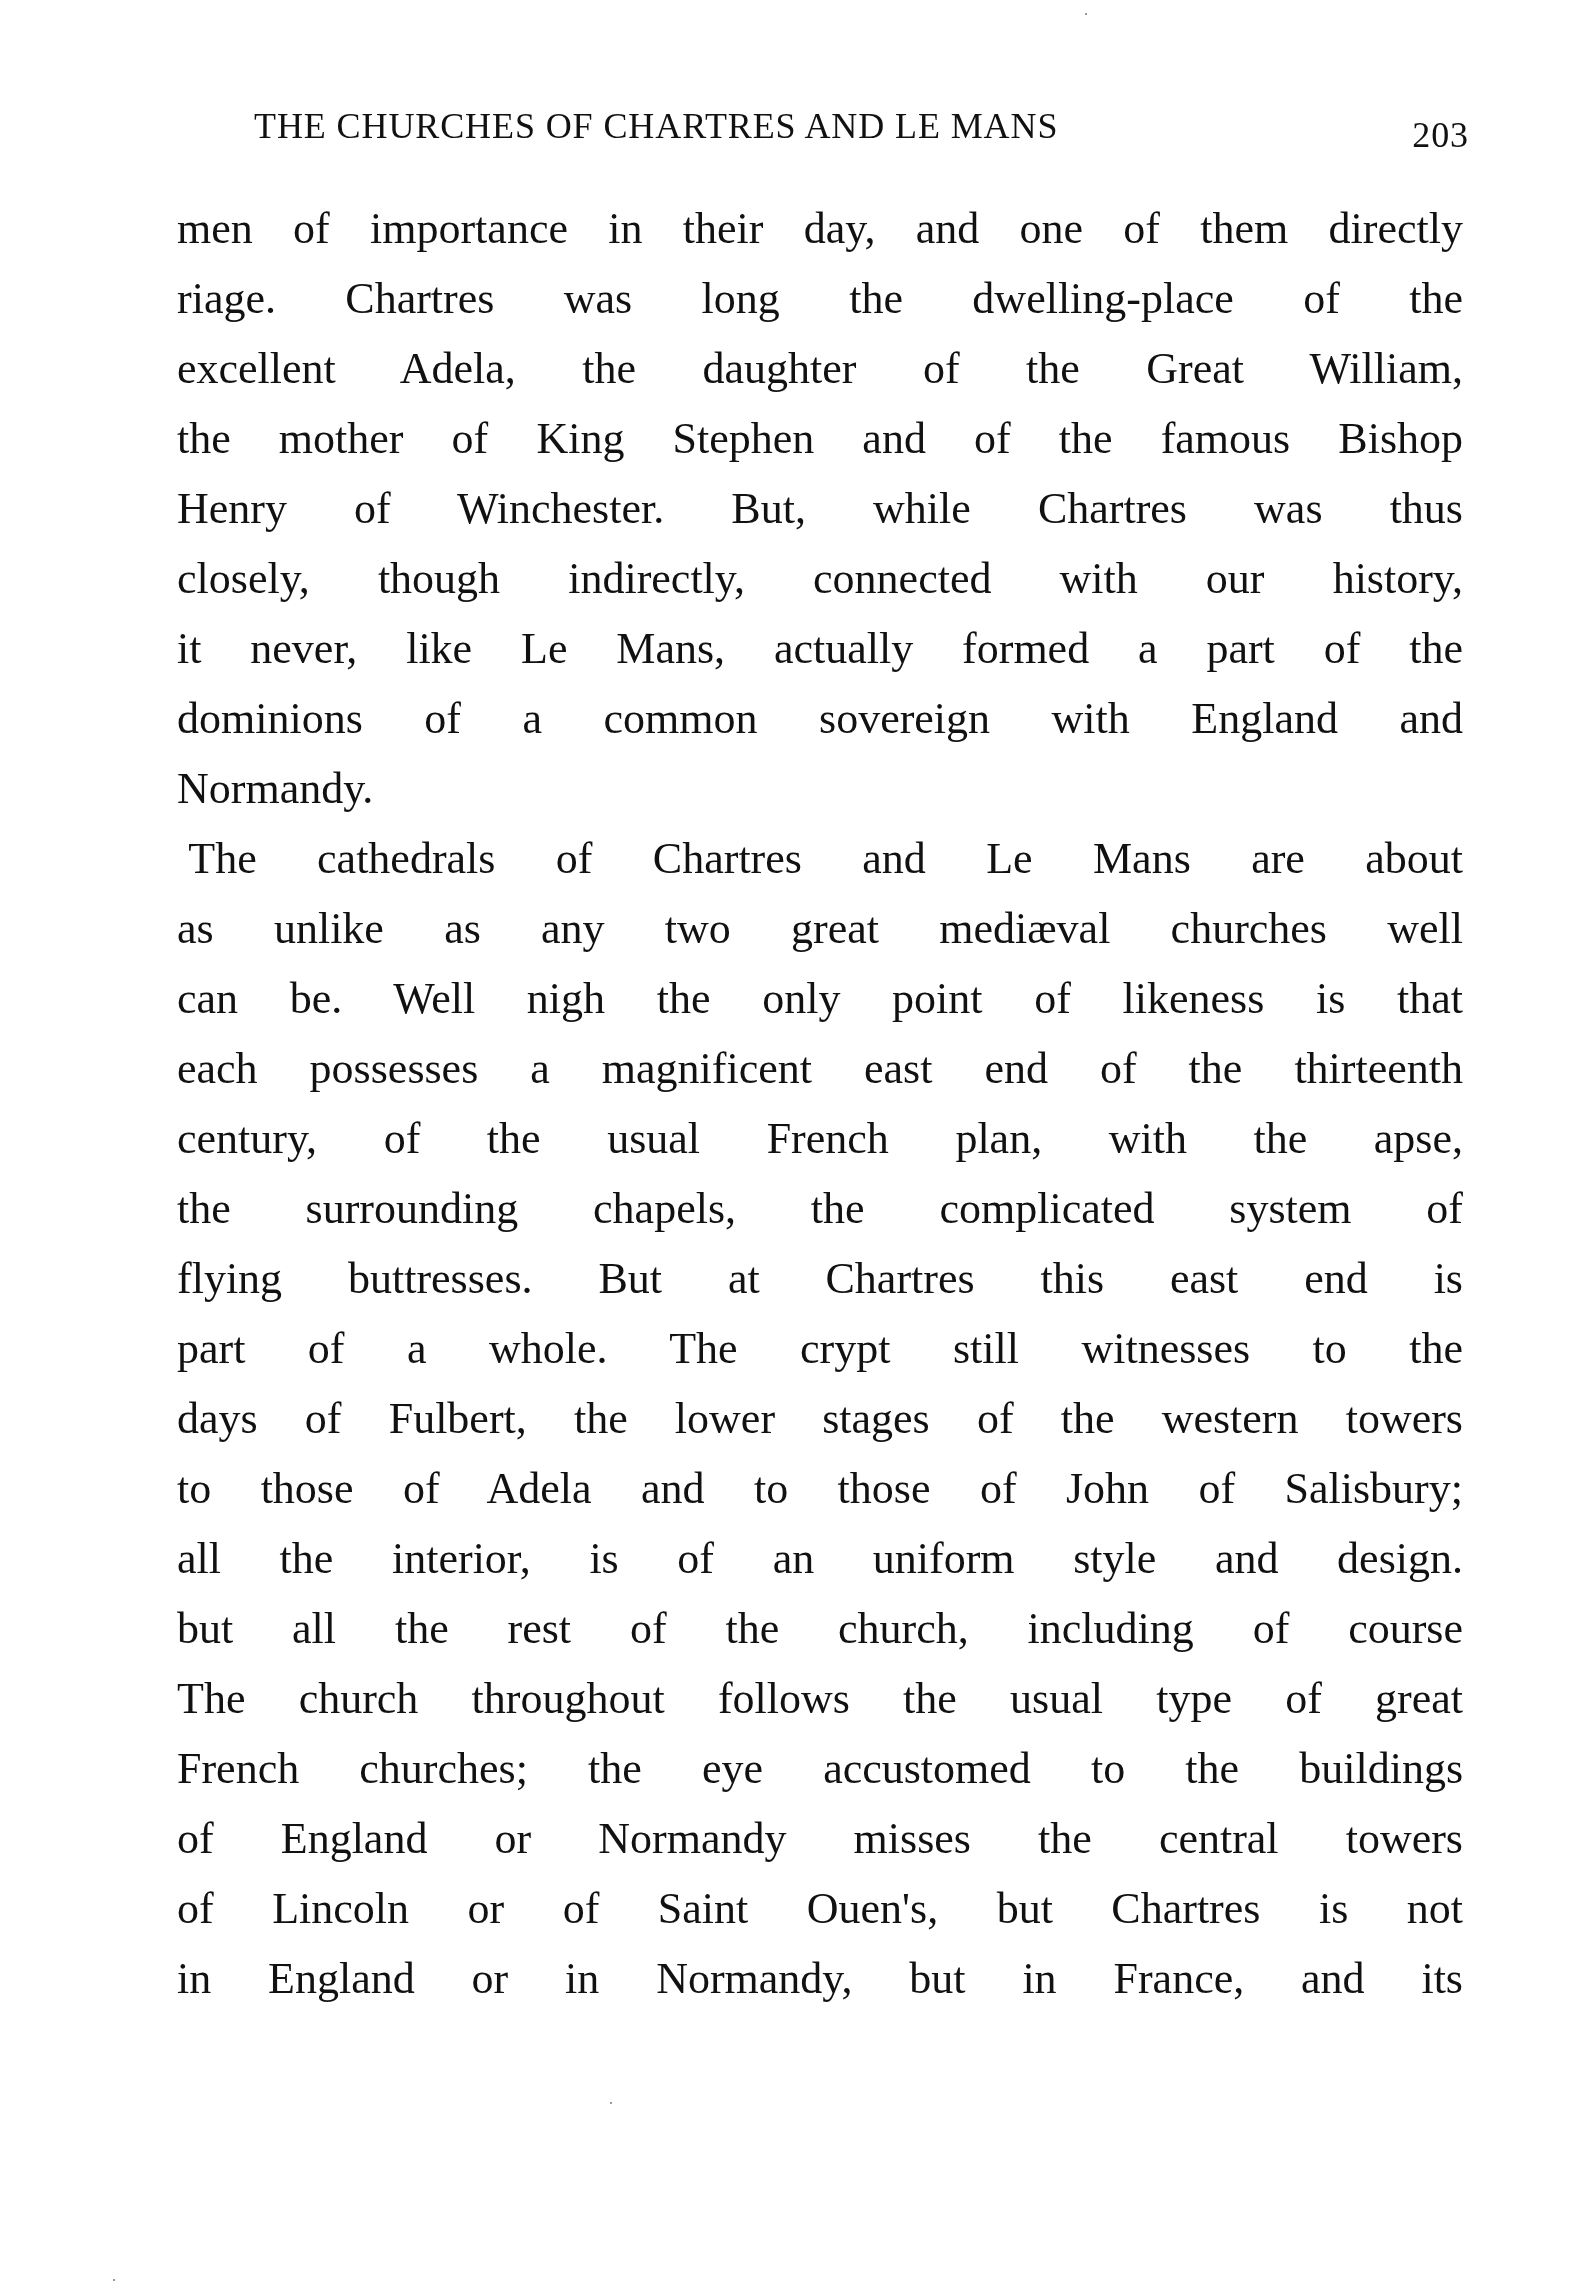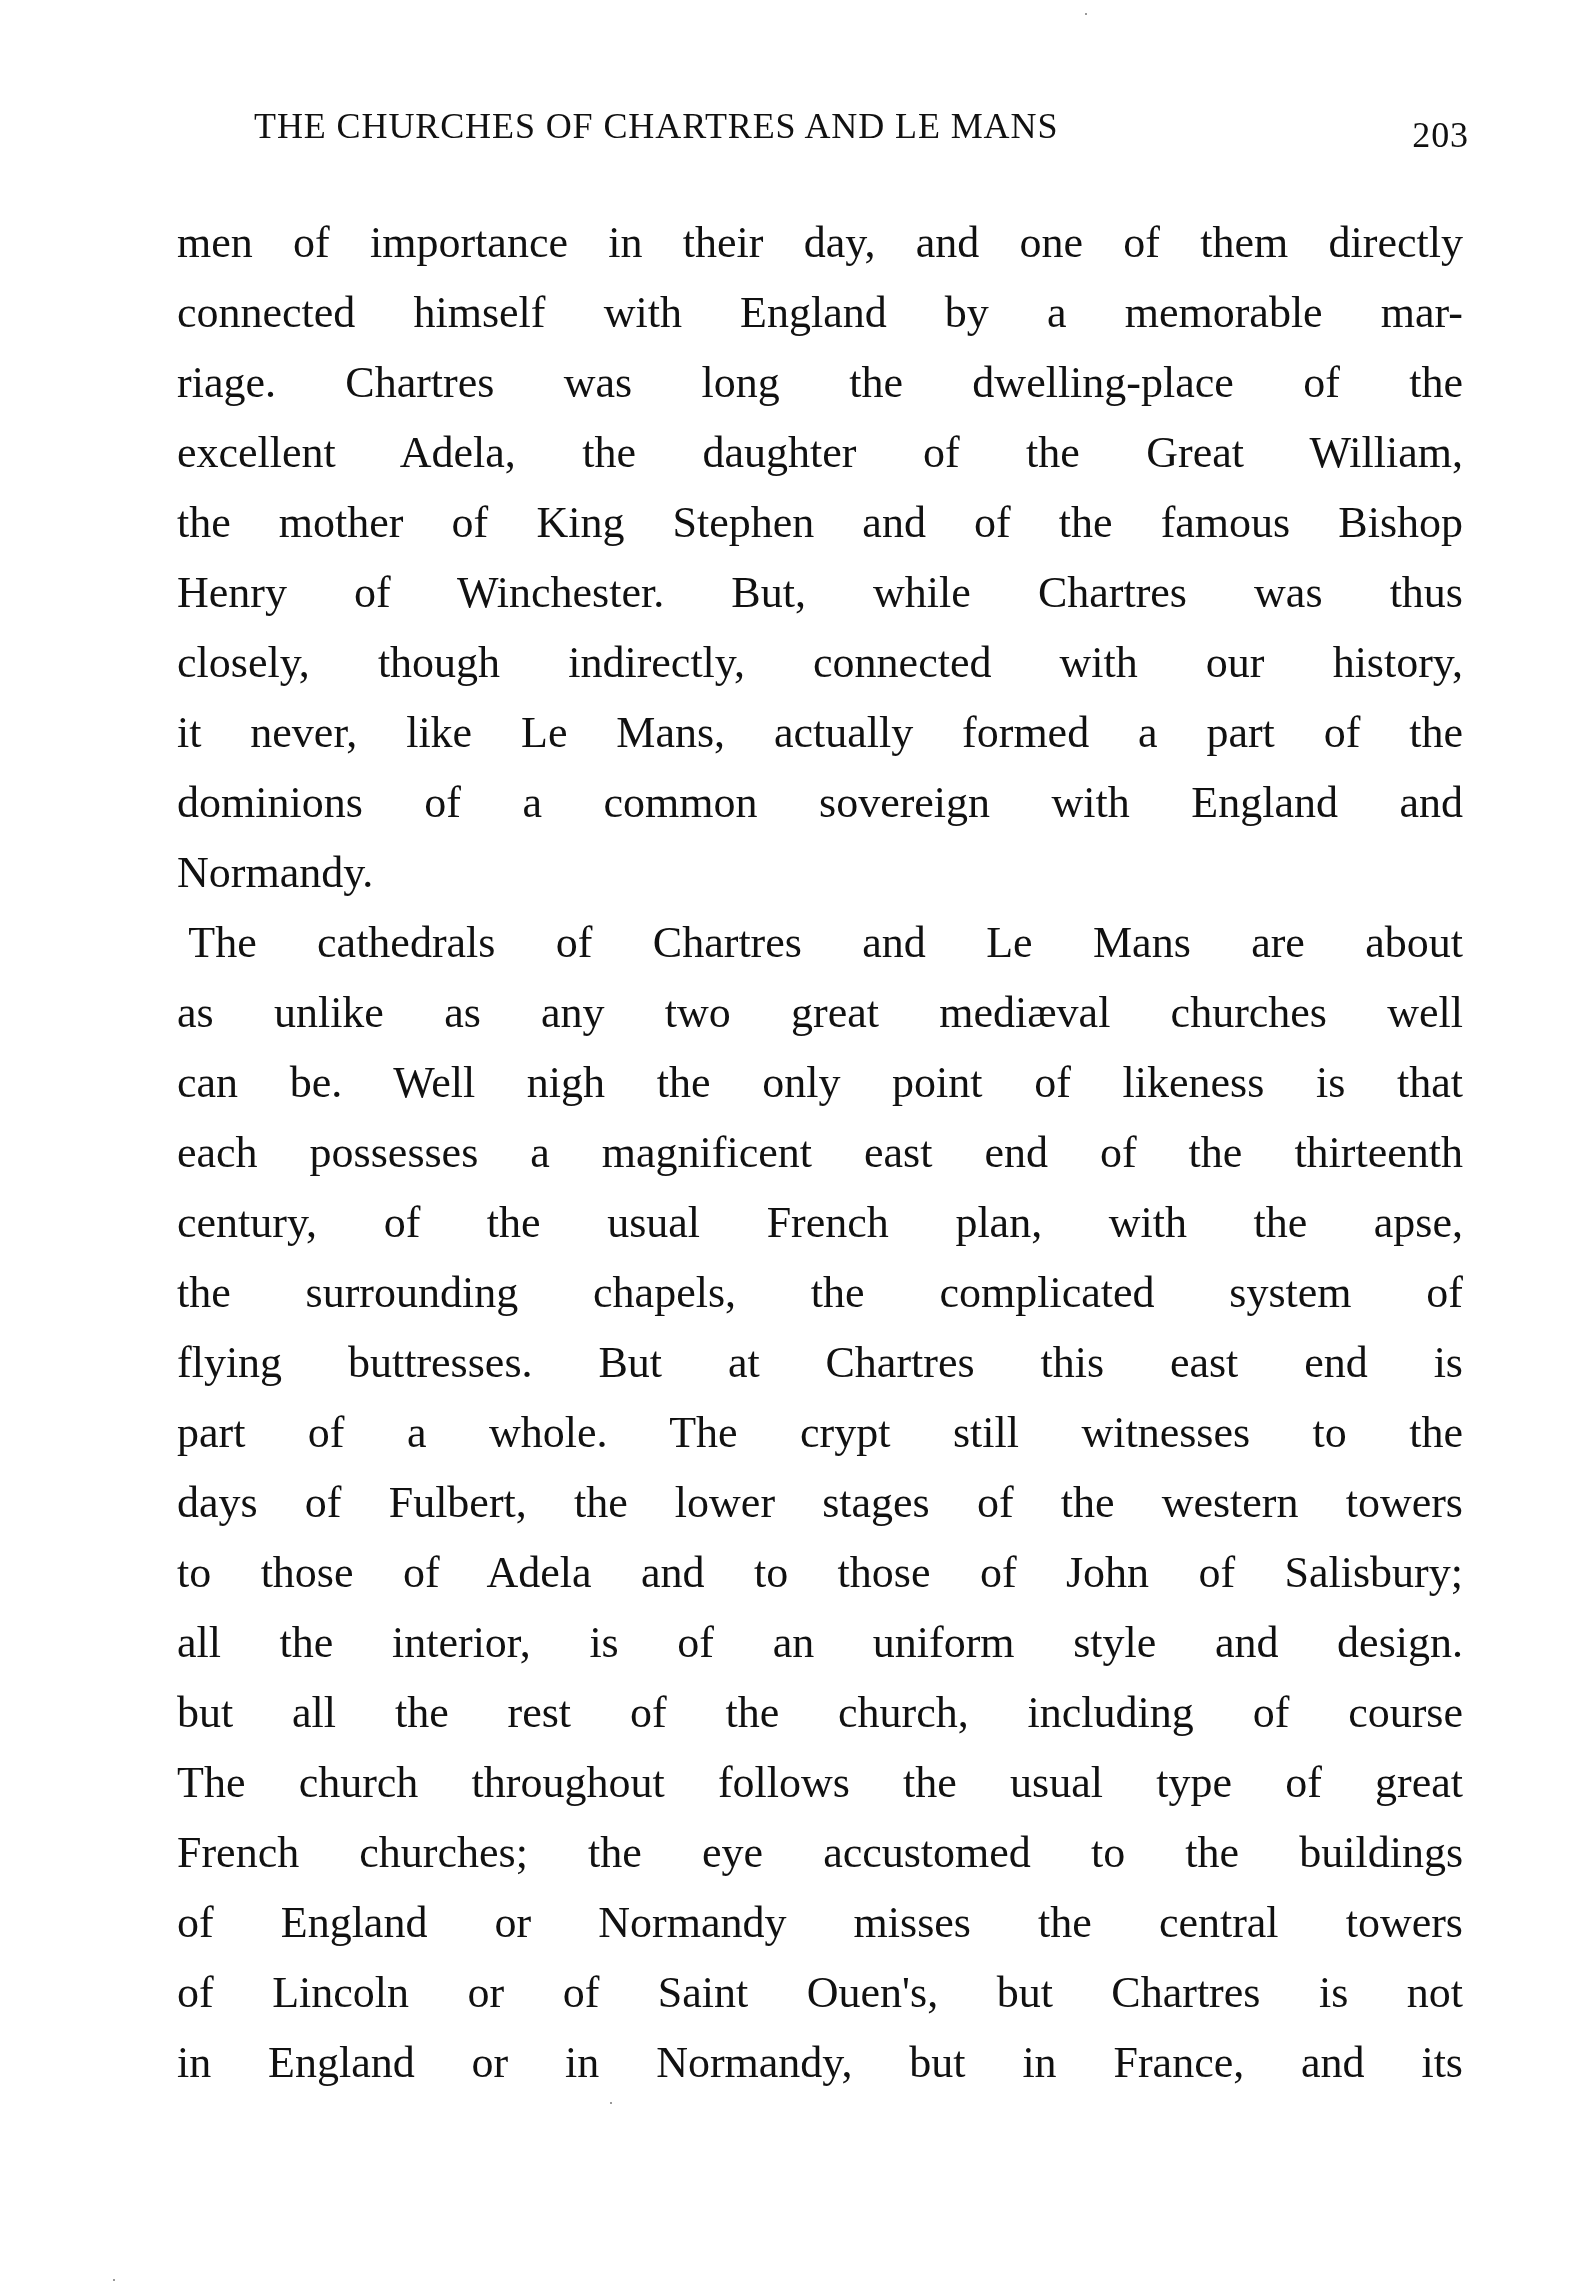--- a/index.html
+++ b/index.html
@@ -2,38 +2,37 @@
 <html style="font-size:15px"><head>
 <meta charset="utf-8">
 <style>
   html, body { margin:0; padding:0; background:#ffffff; }
   body { width:1594px; height:2297px; position:relative; overflow:hidden;
          font-family:"Liberation Serif","DejaVu Serif",serif; color:#111; }
   .header { position:absolute; left:254px; top:105px; width:1215px;
             font-size:36px; letter-spacing:0.9px; white-space:nowrap; }
   .header .title { }
   .header .pageno { position:absolute; right:0; top:9px; }
-  .body { position:absolute; left:177px; top:208px; width:1286px; }
+  .body { position:absolute; left:177px; top:194px; width:1286px; }
   .line { height:70px; line-height:70px; font-size:44px; white-space:nowrap;
           text-align:justify; text-align-last:justify; }
   .line.last { text-align-last:left;font-family:Liberation Serif, serif; }
   .line.indent { padding-left:11.3px; }
   .speck { position:absolute; width:1.9px; height:1.9px; background:#999; }
 </style>
 </head>
 <body>
 
 <div class="header">
   <span class="title">THE CHURCHES OF CHARTRES AND LE MANS</span>
   <span class="pageno">203</span>
 </div>
 
 <div class="body">
   <div class="line">men of importance in their day, and one of them directly</div>
-  <div class="line">connected himself with England by a memorable mar-</div>
   <div class="line">riage.  Chartres was long the dwelling-place of the</div>
   <div class="line">excellent Adela, the daughter of the Great William,</div>
   <div class="line">the mother of King Stephen and of the famous Bishop</div>
   <div class="line">Henry of Winchester.  But, while Chartres was thus</div>
   <div class="line">closely, though indirectly, connected with our history,</div>
   <div class="line">it never, like Le Mans, actually formed a part of the</div>
   <div class="line">dominions of a common sovereign with England and</div>
   <div class="line last">Normandy.</div>
 
   <div class="line indent">The cathedrals of Chartres and Le Mans are about</div>

